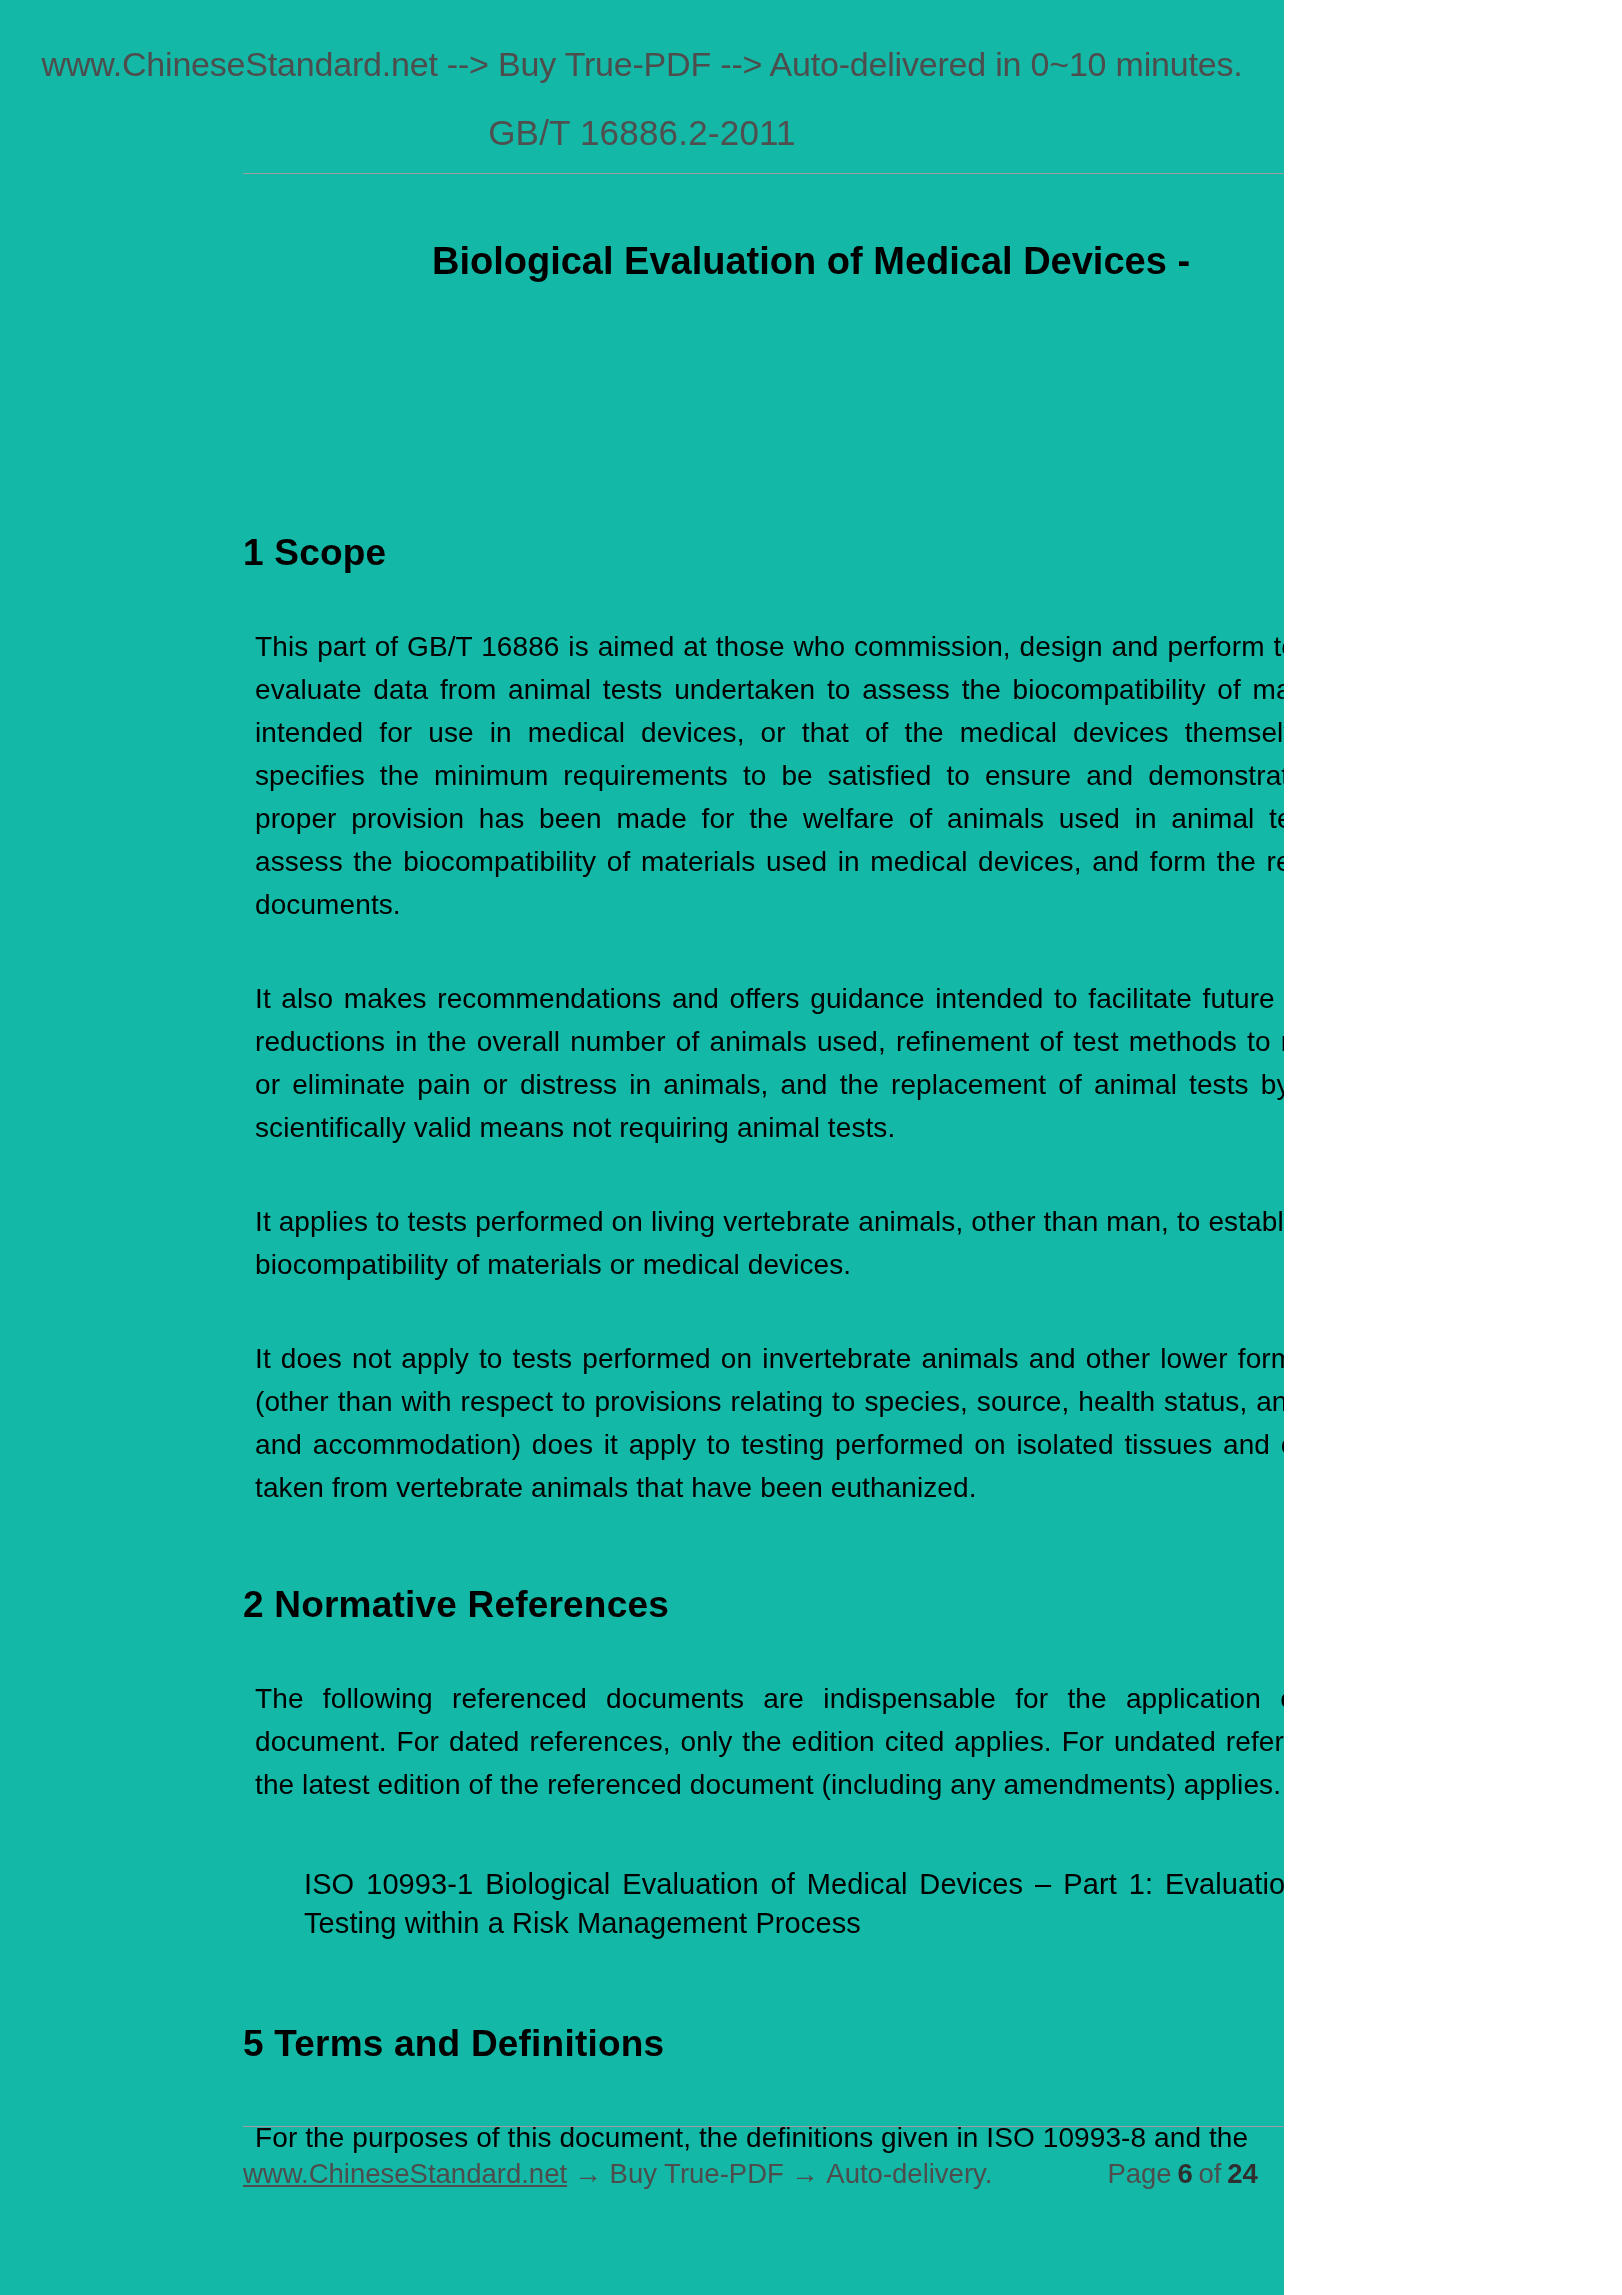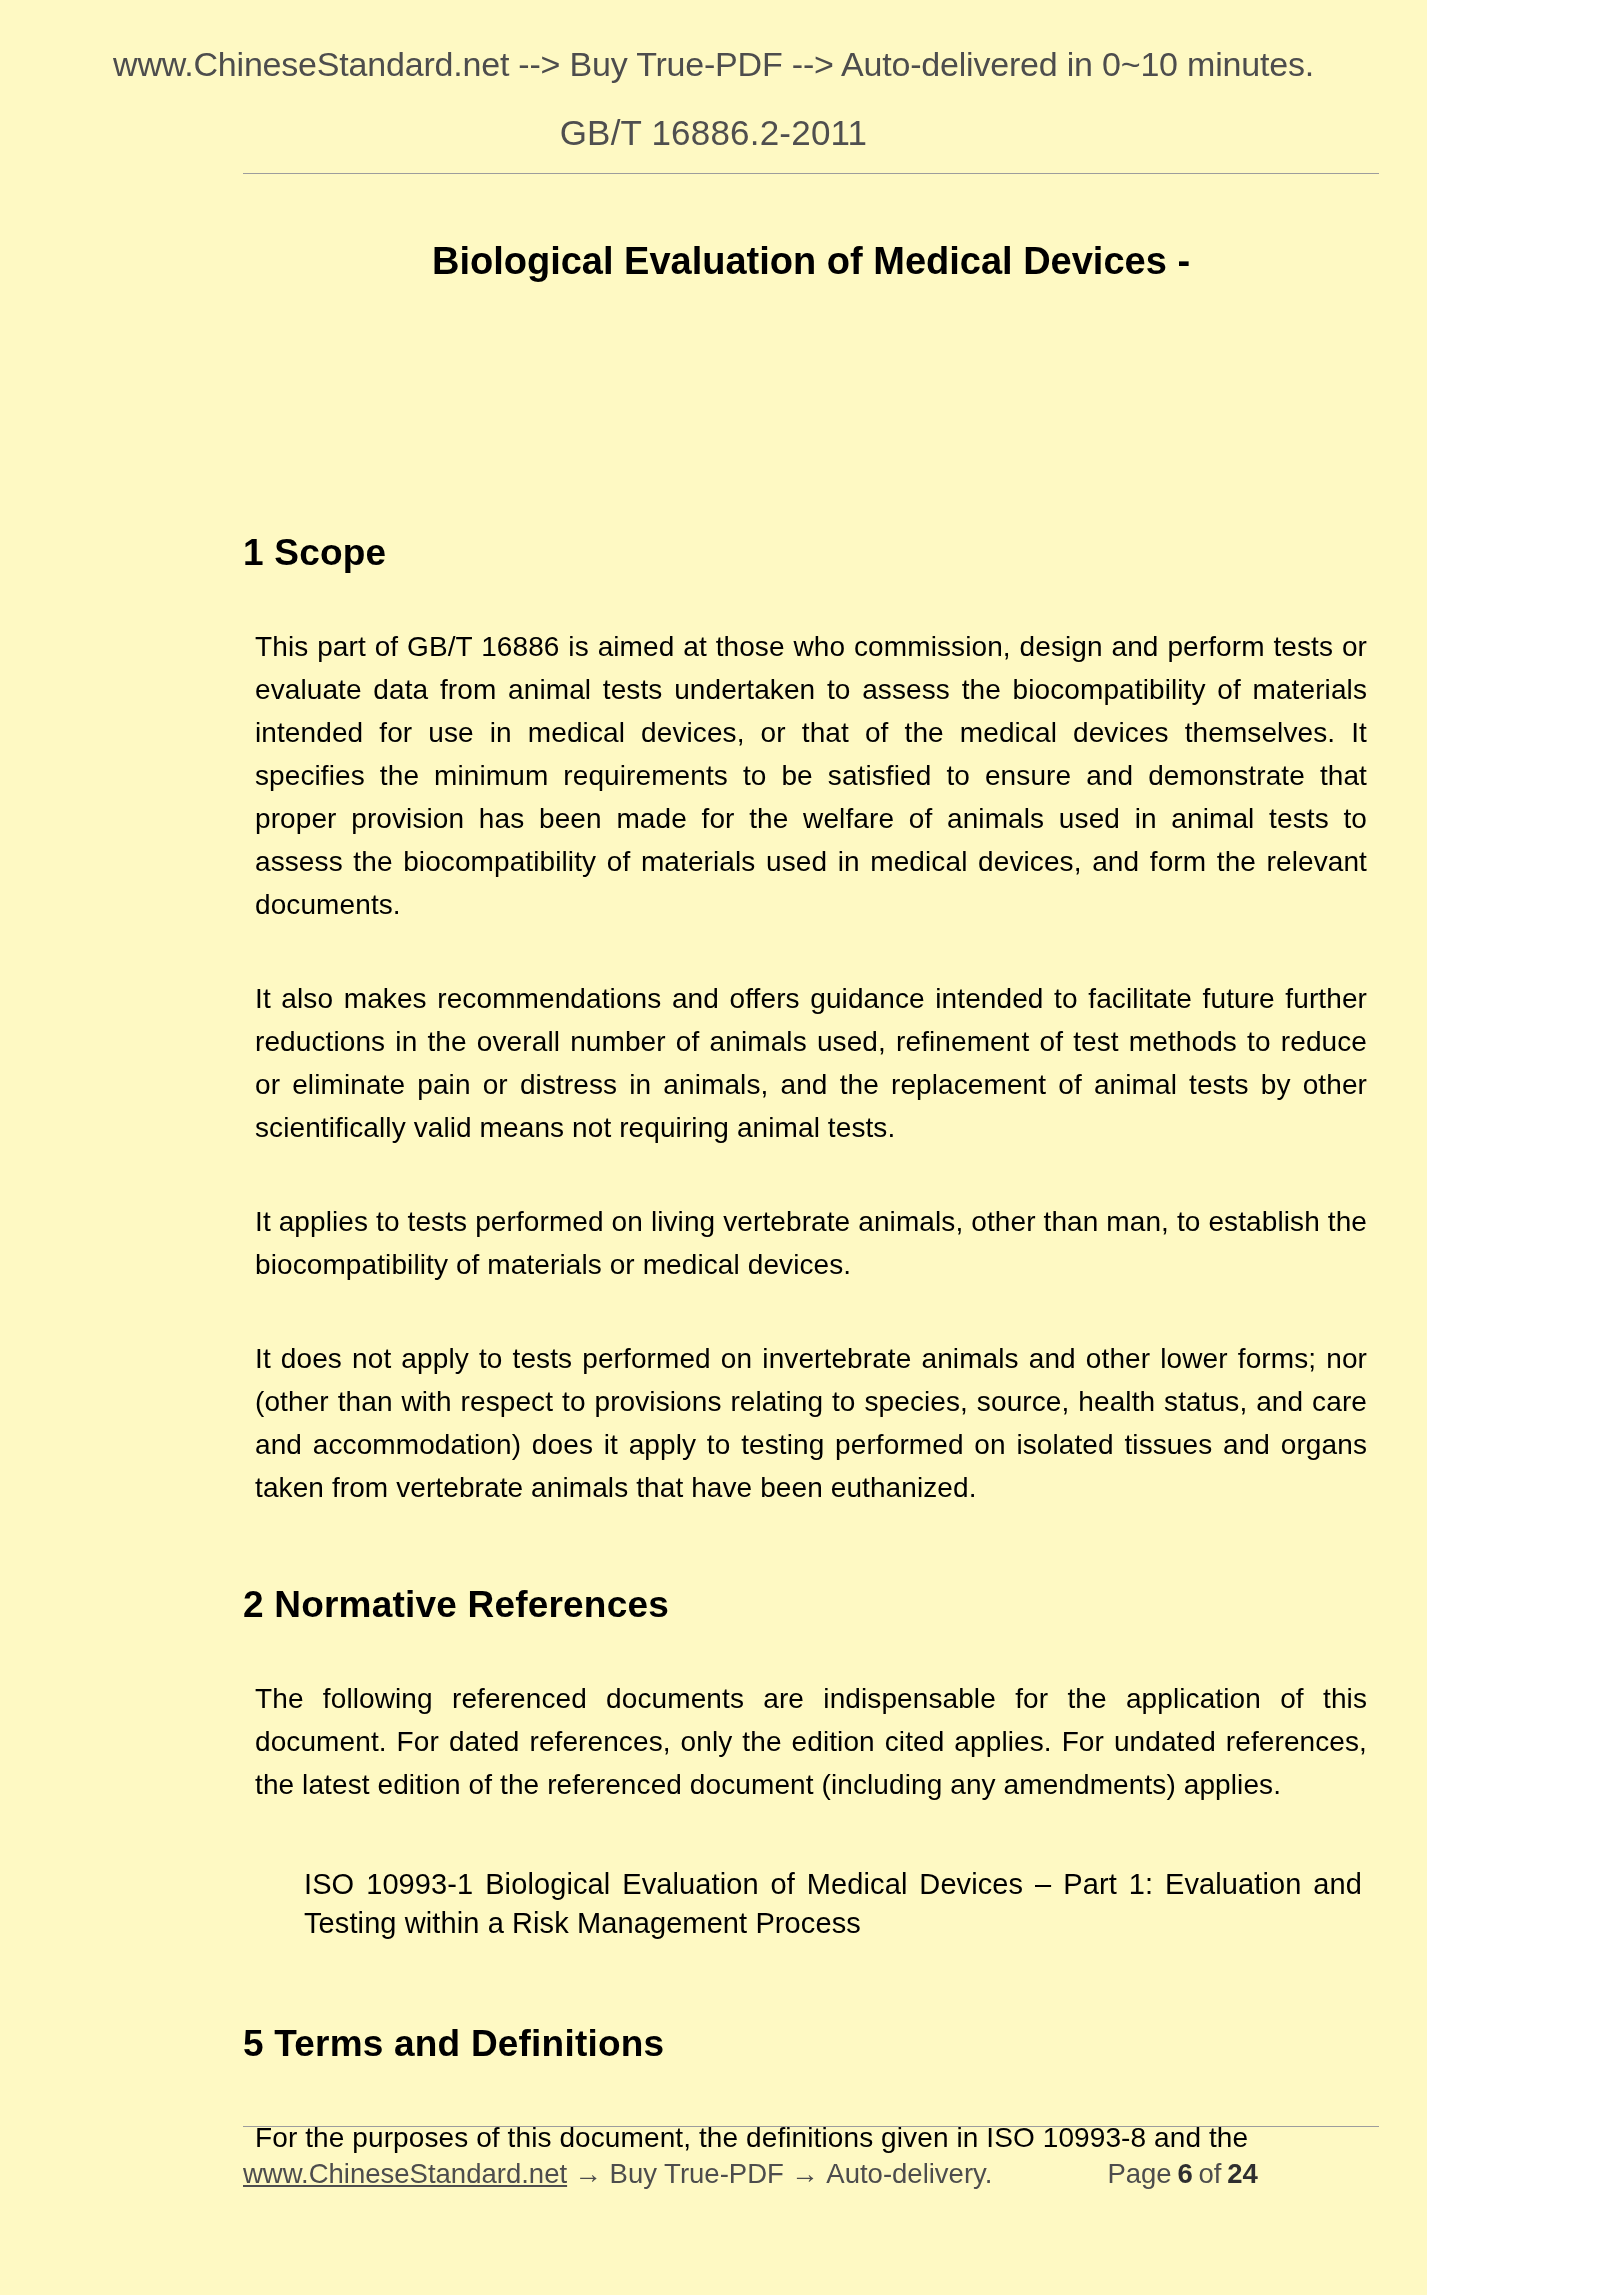--- a/index.html
+++ b/index.html
@@ -6,23 +6,23 @@
     margin: 0;
     padding: 0;
     background: #ffffff;
   }
   body {
     font-family: "Liberation Sans", sans-serif;
     -webkit-font-smoothing: antialiased;
   }
   .page {
     position: relative;
-    width: 1427px;
+    width: 1284px;
     height: 2295px;
-    background: #fef9c3;
+    background: #14b8a6;
     box-sizing: border-box;
     overflow: hidden;
   }
 
   
   .promo-header {
     position: absolute;
     left: 0;
     right: 0;
     top: 45px;

